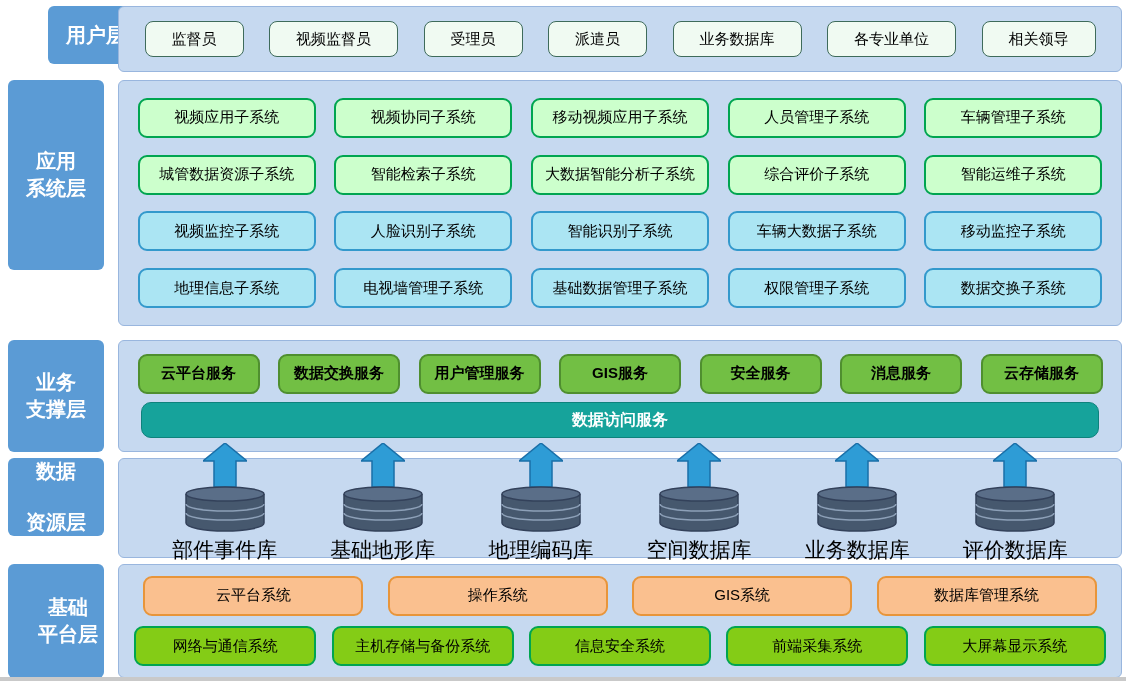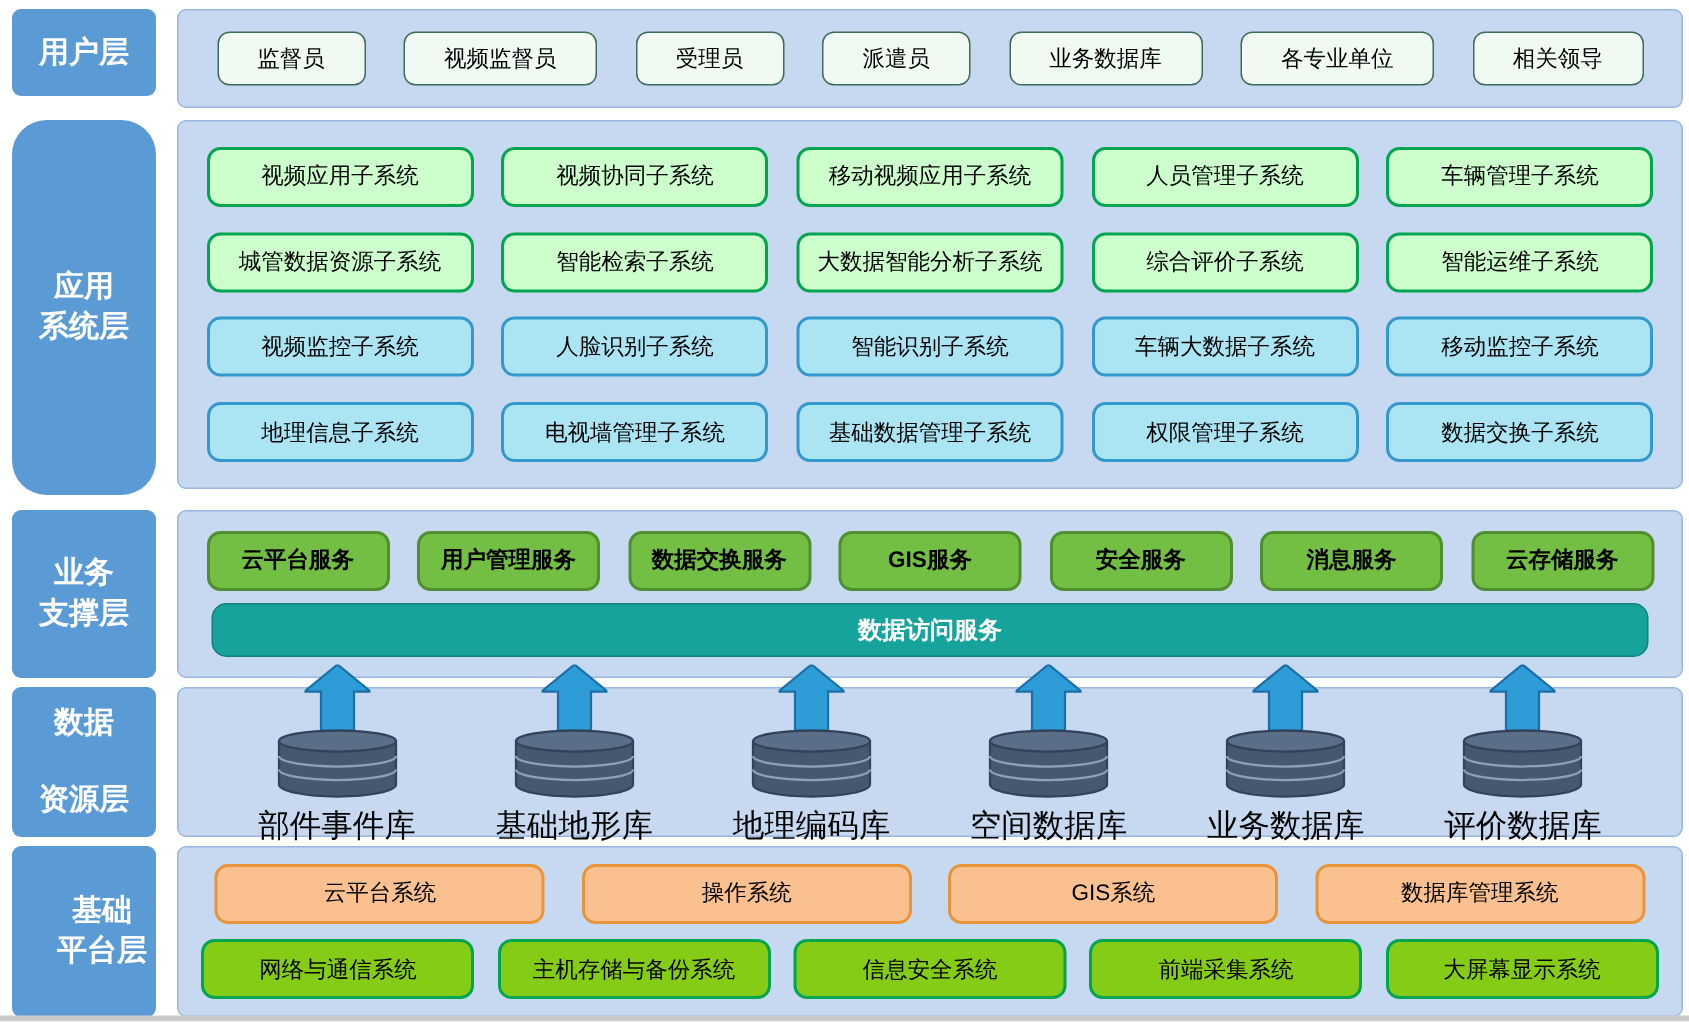--- a/index.html
+++ b/index.html
@@ -8,24 +8,24 @@
     font-family: "Liberation Sans", "DejaVu Sans", sans-serif; overflow: hidden;
   }
   
   .layer-label {
     position: absolute; left: 8px; width: 96px; box-sizing: border-box;
     background: #5B9BD5; border-radius: 6px; color: #ffffff;
     font-weight: bold; font-size: 20px; line-height: 1.35;
     display: flex; flex-direction: column; align-items: center; justify-content: center;
     text-align: center;
   }
-  .ll-user     { top: 6px;   height: 58px; }
-  .ll-app      { top: 80px;  height: 250px; border-radius: 23px; }
+  .ll-user     { top: 6px;   height: 58px; margin-left: 40px; }
+  .ll-app      { top: 80px;  height: 190px; }
   .ll-support  { top: 340px; height: 112px; }
-  .ll-data     { top: 458px; height: 100px; gap: 24px; }
+  .ll-data     { top: 458px; height: 78px; gap: 24px; }
   .ll-platform { top: 564px; height: 114px; padding-left: 24px; }
 
   
   .panel {
     position: absolute; left: 118px; width: 1004px; box-sizing: border-box;
     background: #C6D9F0; border: 1px solid #99B6DE; border-radius: 6px;
   }
   .panel-user     { top: 6px;   height: 66px;  display: flex; align-items: center; }
   .panel-app      { top: 80px;  height: 246px; display: flex; flex-direction: column; justify-content: space-evenly; }
   .panel-support  { top: 340px; height: 112px; display: flex; flex-direction: column; justify-content: space-evenly; padding: 4px 0; }
@@ -128,22 +128,22 @@
       <div class="box cyanbox">电视墙管理子系统</div>
       <div class="box cyanbox">基础数据管理子系统</div>
       <div class="box cyanbox">权限管理子系统</div>
       <div class="box cyanbox">数据交换子系统</div>
     </div>
   </div>
 
   <div class="panel panel-support">
     <div class="flexrow">
       <div class="box service">云平台服务</div>
+      <div class="box service">数据交换服务</div>
       <div class="box service">用户管理服务</div>
-      <div class="box service">数据交换服务</div>
       <div class="box service">GIS服务</div>
       <div class="box service">安全服务</div>
       <div class="box service">消息服务</div>
       <div class="box service">云存储服务</div>
     </div>
     <div class="access-bar">数据访问服务</div>
   </div>
 
   <div class="panel panel-data">
 

